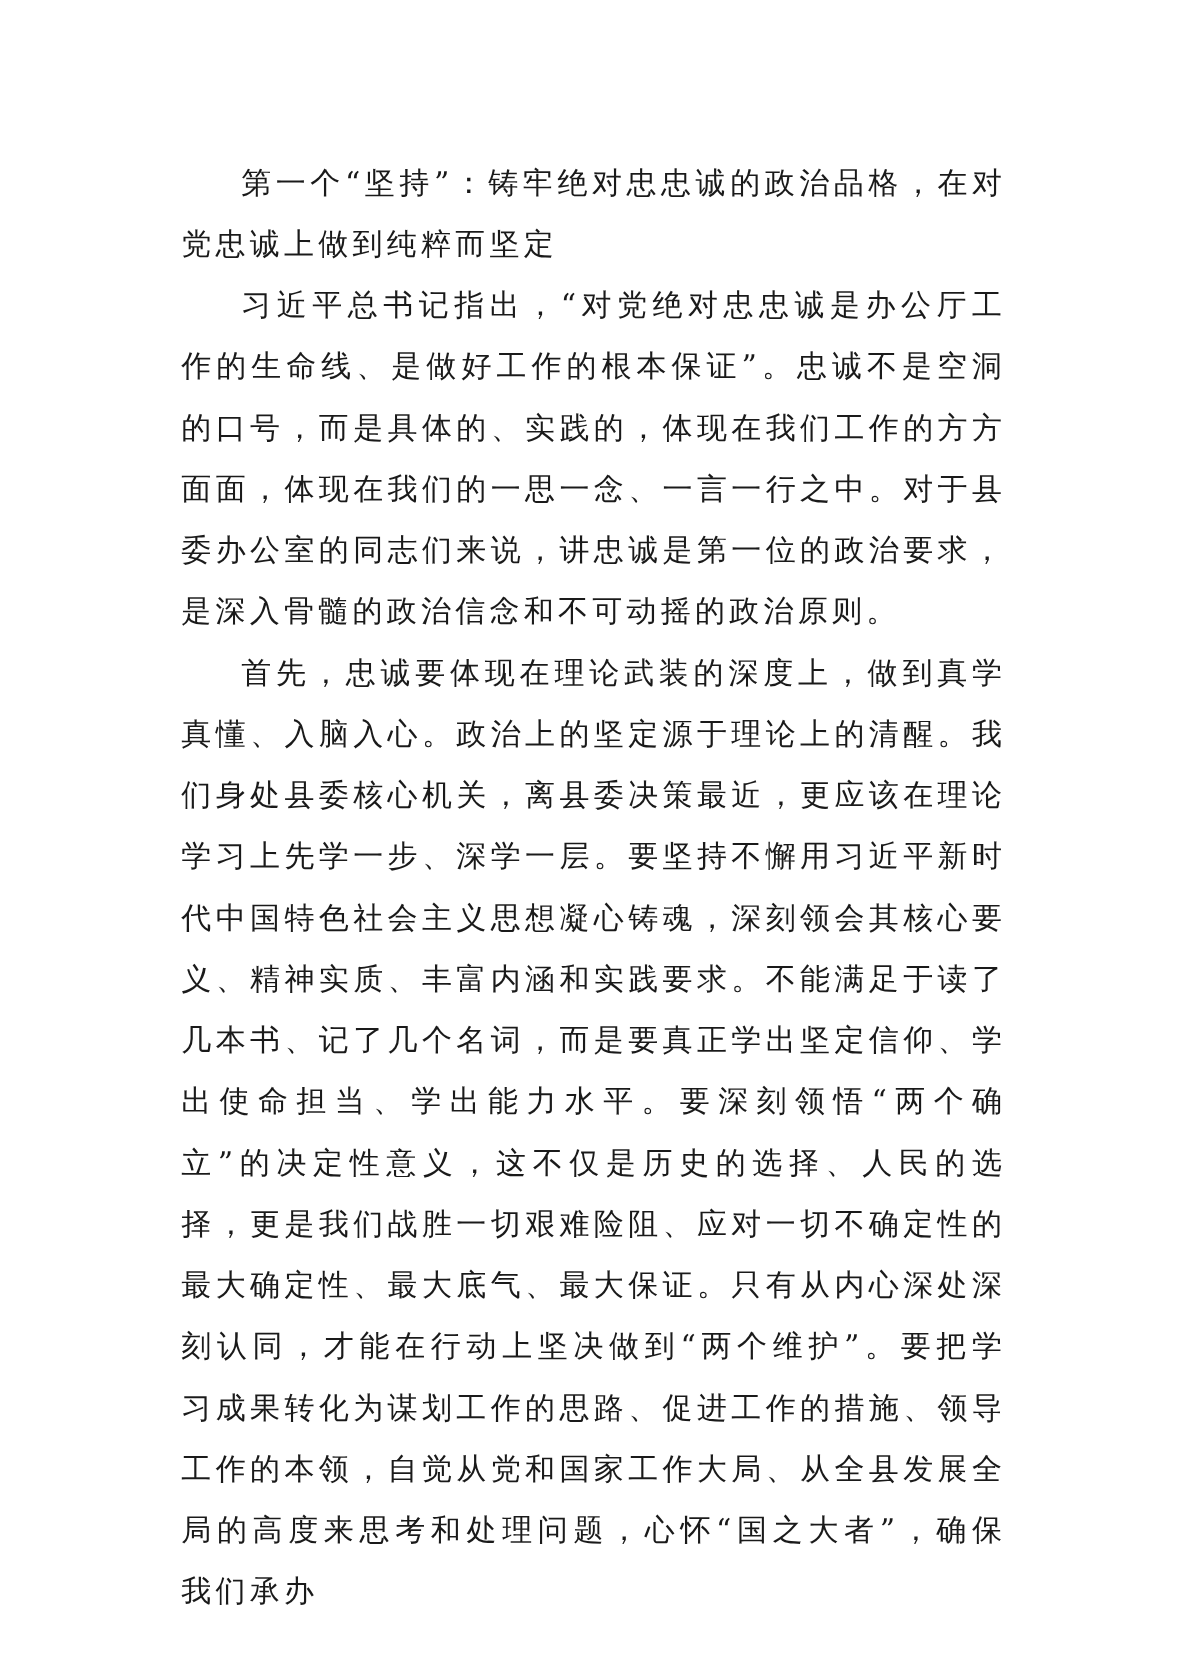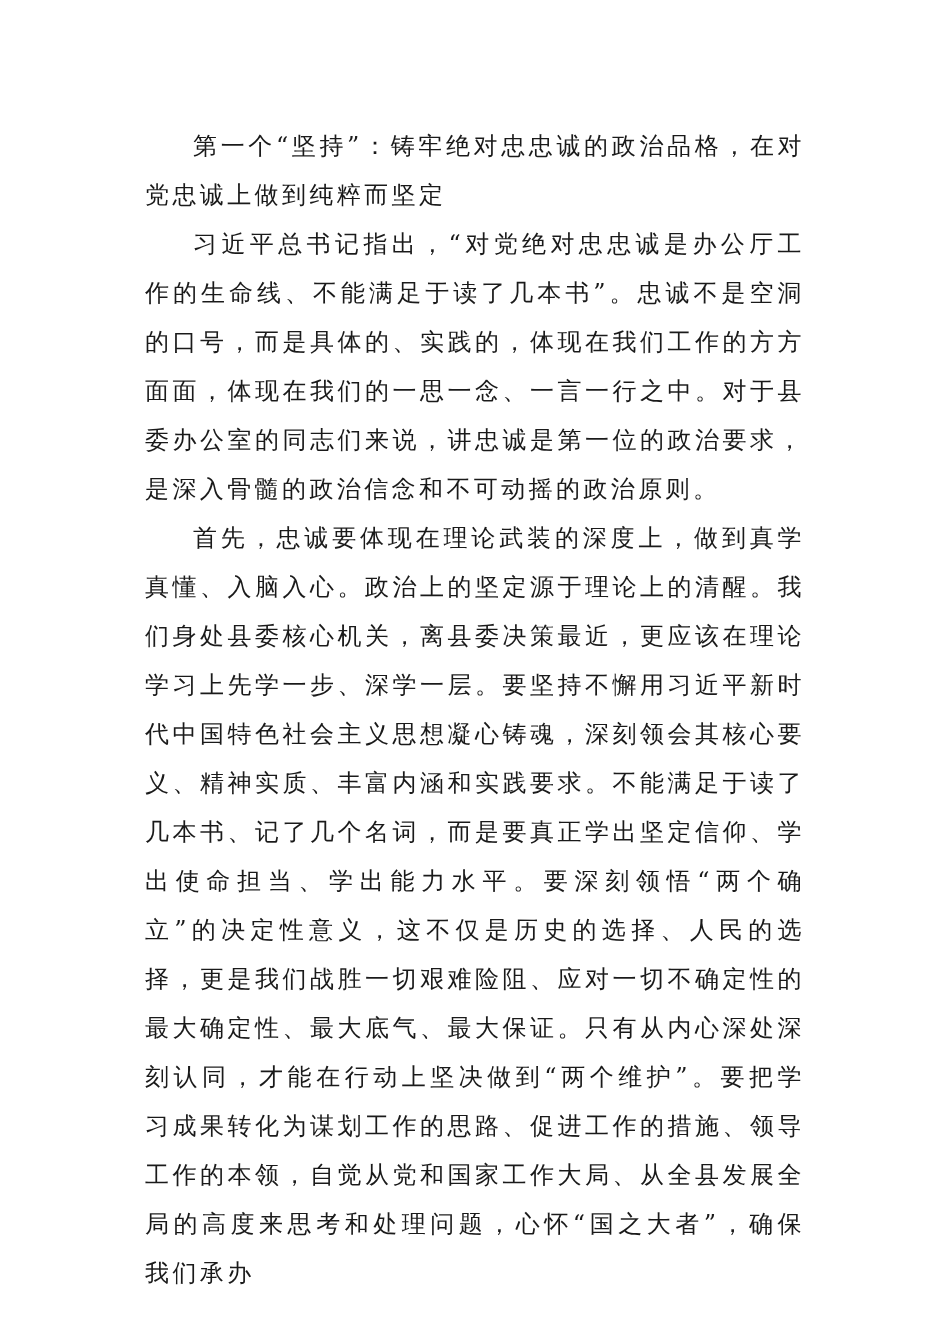--- a/index.html
+++ b/index.html
@@ -33,15 +33,15 @@
     }
     .heading {
       font-weight: normal;
     }
   </style>
 </head>
 <body>
 
 <div class="page">
   <p class="para heading">第一个“坚持”：铸牢绝对忠忠诚的政治品格，在对党忠诚上做到纯粹而坚定</p>
-  <p class="para">习近平总书记指出，“对党绝对忠忠诚是办公厅工作的生命线、不能满足于读了几本书”。忠诚不是空洞的口号，而是具体的、实践的，体现在我们工作的方方面面，体现在我们的一思一念、一言一行之中。对于县委办公室的同志们来说，讲忠诚是第一位的政治要求，是深入骨髓的政治信念和不可动摇的政治原则。</p>
+  <p class="para">习近平总书记指出，“对党绝对忠忠诚是办公厅工作的生命线、是做好工作的根本保证”。忠诚不是空洞的口号，而是具体的、实践的，体现在我们工作的方方面面，体现在我们的一思一念、一言一行之中。对于县委办公室的同志们来说，讲忠诚是第一位的政治要求，是深入骨髓的政治信念和不可动摇的政治原则。</p>
   <p class="para">首先，忠诚要体现在理论武装的深度上，做到真学真懂、入脑入心。政治上的坚定源于理论上的清醒。我们身处县委核心机关，离县委决策最近，更应该在理论学习上先学一步、深学一层。要坚持不懈用习近平新时代中国特色社会主义思想凝心铸魂，深刻领会其核心要义、精神实质、丰富内涵和实践要求。不能满足于读了几本书、记了几个名词，而是要真正学出坚定信仰、学出使命担当、学出能力水平。要深刻领悟“两个确立”的决定性意义，这不仅是历史的选择、人民的选择，更是我们战胜一切艰难险阻、应对一切不确定性的最大确定性、最大底气、最大保证。只有从内心深处深刻认同，才能在行动上坚决做到“两个维护”。要把学习成果转化为谋划工作的思路、促进工作的措施、领导工作的本领，自觉从党和国家工作大局、从全县发展全局的高度来思考和处理问题，心怀“国之大者”，确保我们承办</p>
 </div>
 
 </body></html>

